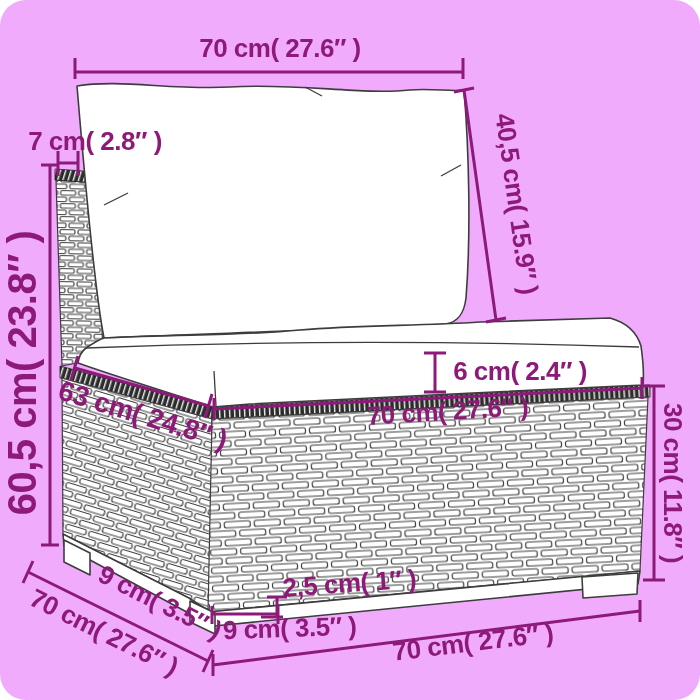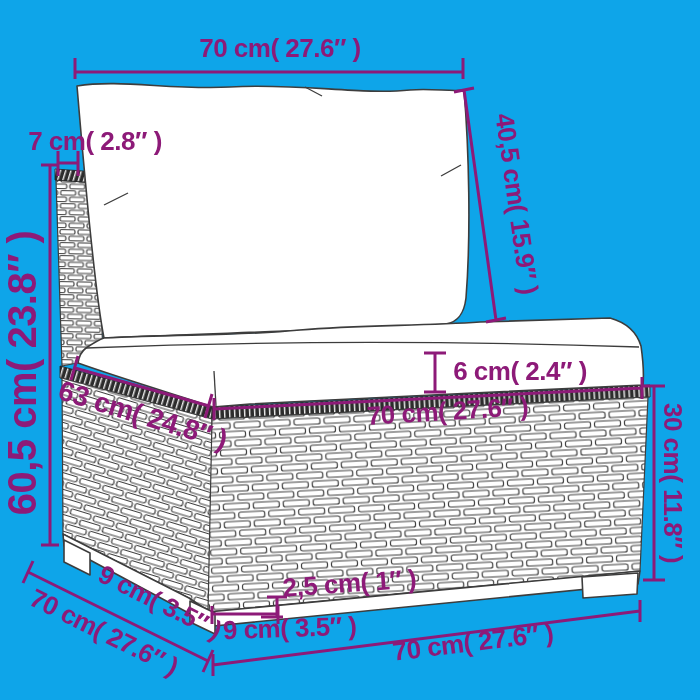--- a/index.html
+++ b/index.html
@@ -1,17 +1,17 @@
 <!DOCTYPE html>
 <html style="--accent: #8d1a78;"><head>
 <meta charset="utf-8">
 <style>
   :root { --accent:#8d1a78; --ink:#3d3d3d; }
   html,body { margin:0; padding:0; background:#fff; }
-  #stage { width:700px; height:700px; position:relative; background:#0ea5e9; overflow:hidden; }
+  #stage { width:700px; height:700px; position:relative; background:#f0abfc; overflow:hidden;border-radius:26px; }
   svg { display:block; }
   .dim-line { stroke:var(--accent); stroke-width:3; fill:none; stroke-linecap:butt; }
   .dim-text { fill:var(--accent); font-family:"Liberation Sans", sans-serif; font-weight:700;
               font-size:26px; letter-spacing:-0.5px; }
   .dim-text.big { font-size:40px; }
   .dim-text.mid { font-size:28px; }
   .outline { stroke:var(--ink); stroke-width:1.6; fill:#fff; stroke-linejoin:round; }
   .crease  { stroke:var(--ink); stroke-width:1.3; fill:none; }
   .wicker  { stroke:var(--ink); stroke-width:1.2; stroke-linejoin:round; }
   .rim     { stroke:#222; stroke-width:0.8; }

